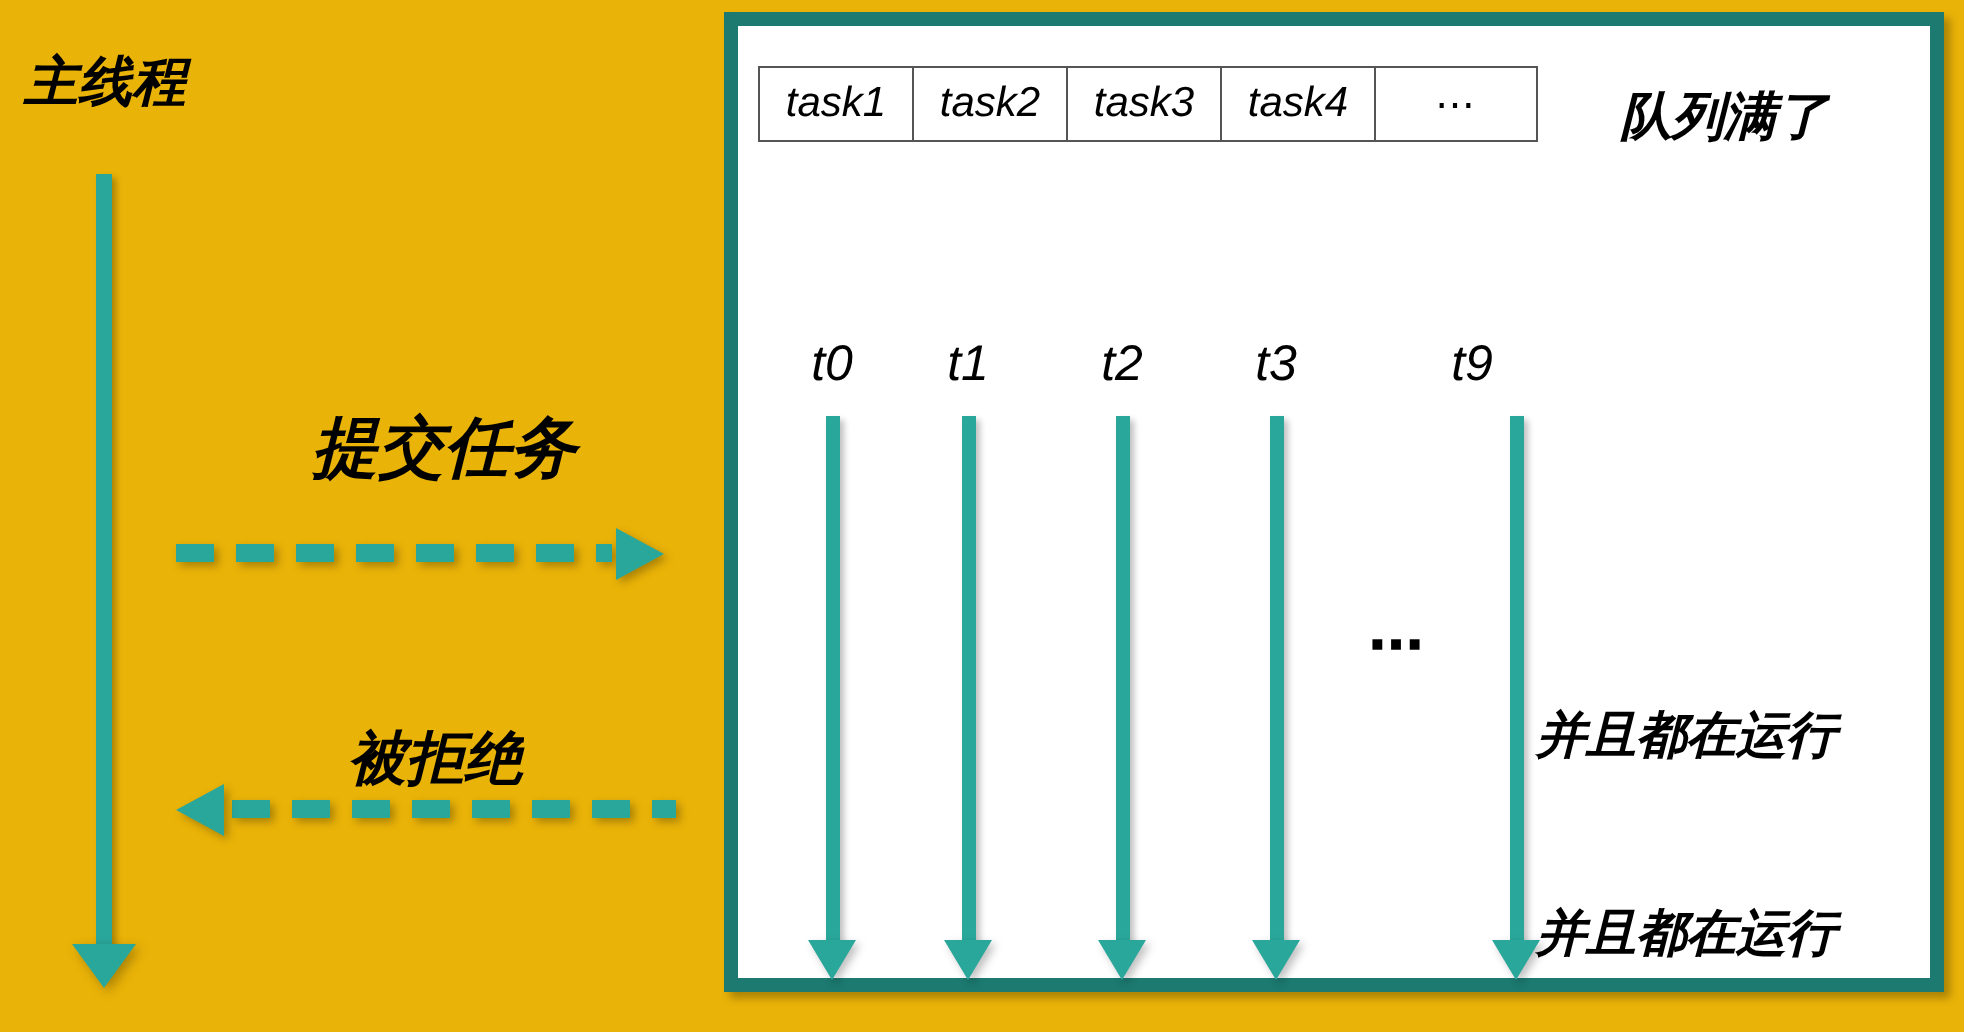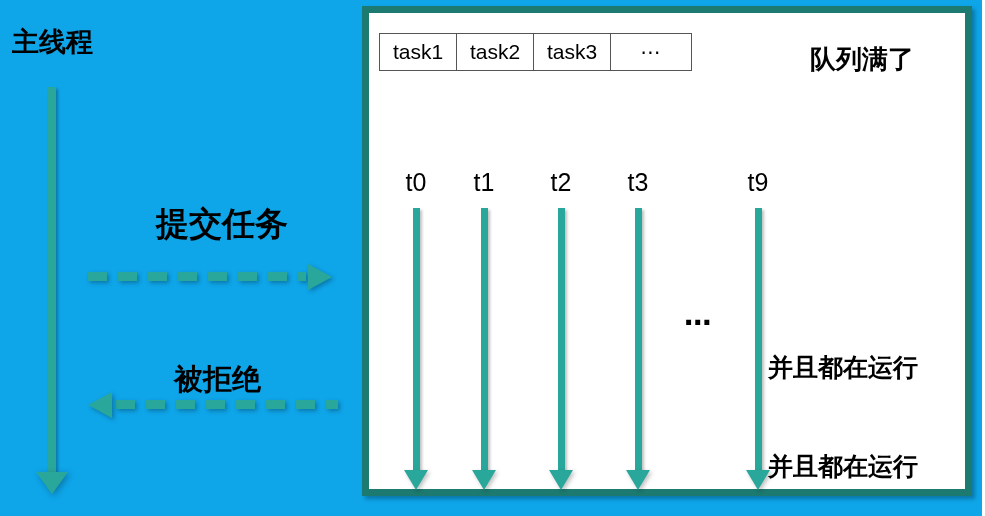--- a/index.html
+++ b/index.html
@@ -7,22 +7,23 @@
     padding: 0;
     background: #ffffff;
   }
   body {
     font-family: "Liberation Sans", "DejaVu Sans", sans-serif;
   }
   #canvas {
     position: relative;
     width: 982px;
     height: 516px;
-    background: #0ea5e9;
+    background: #eab308;
     overflow: hidden;
+    font-style: italic;
   }
 
   
   .txt {
     position: absolute;
     color: #000000;
     white-space: pre;
     line-height: 1.18;
   }
   .cn {
@@ -200,20 +201,21 @@
   <div class="txt cn" id="reject-label">被拒绝</div>
   <div class="dash-track" id="reject-dash"></div>
   <div class="arrow-left" id="reject-arrowhead"></div>
 
   <div id="pool-box"></div>
 
   <div id="queue-table">
     <div class="queue-cell">task1</div>
     <div class="queue-cell">task2</div>
     <div class="queue-cell">task3</div>
+    <div class="queue-cell">task4</div>
     <div class="queue-cell ellipsis">⋯</div>
   </div>
 
   <div class="txt cn" id="queue-full-label">队列满了</div>
 
   <div class="worker-label" style="left:416px;">t0</div>
   <div class="worker-line" style="left:416px;"></div>
   <div class="worker-head" style="left:416px;"></div>
 
   <div class="worker-label" style="left:484px;">t1</div>
@@ -221,21 +223,21 @@
   <div class="worker-head" style="left:484px;"></div>
 
   <div class="worker-label" style="left:561px;">t2</div>
   <div class="worker-line" style="left:561px;"></div>
   <div class="worker-head" style="left:561px;"></div>
 
   <div class="worker-label" style="left:638px;">t3</div>
   <div class="worker-line" style="left:638px;"></div>
   <div class="worker-head" style="left:638px;"></div>
 
-  <div class="worker-label" style="left:758px;text-align:center;">t9</div>
+  <div class="worker-label" style="left:736px;text-align:center;">t9</div>
   <div class="worker-line" style="left:758px;"></div>
   <div class="worker-head" style="left:758px;"></div>
 
   <div class="txt" id="worker-gap-ellipsis">⋯</div>
 
   <div class="txt cn" id="pool-note">
     <span class="note-line">并且都在运行</span>
     <span class="note-line">并且都在运行</span>
   </div>
 

